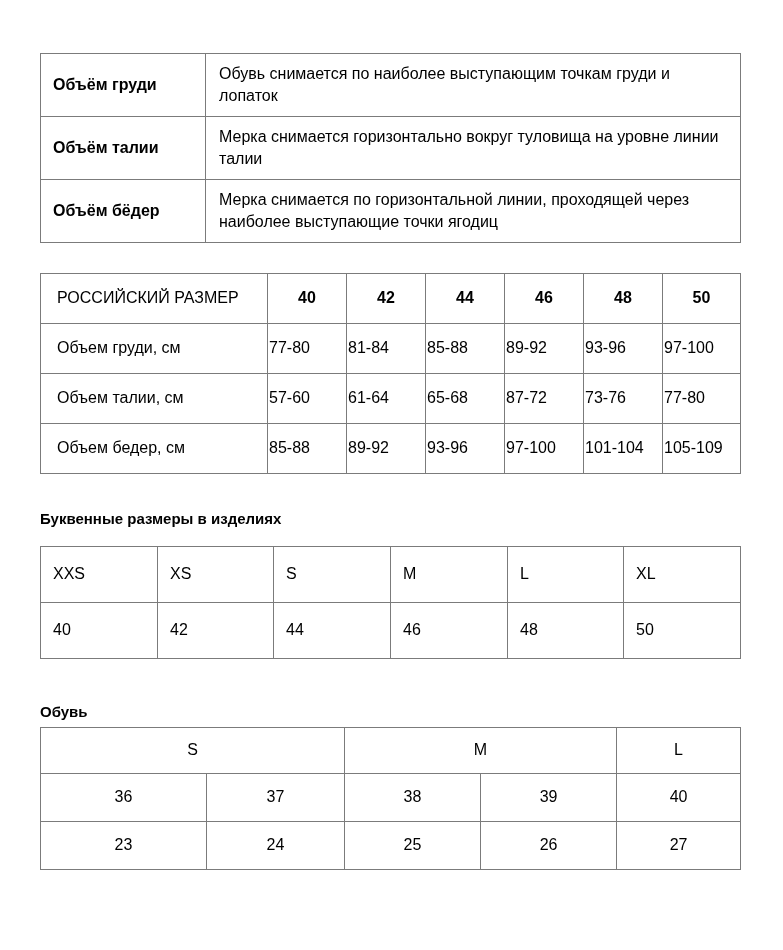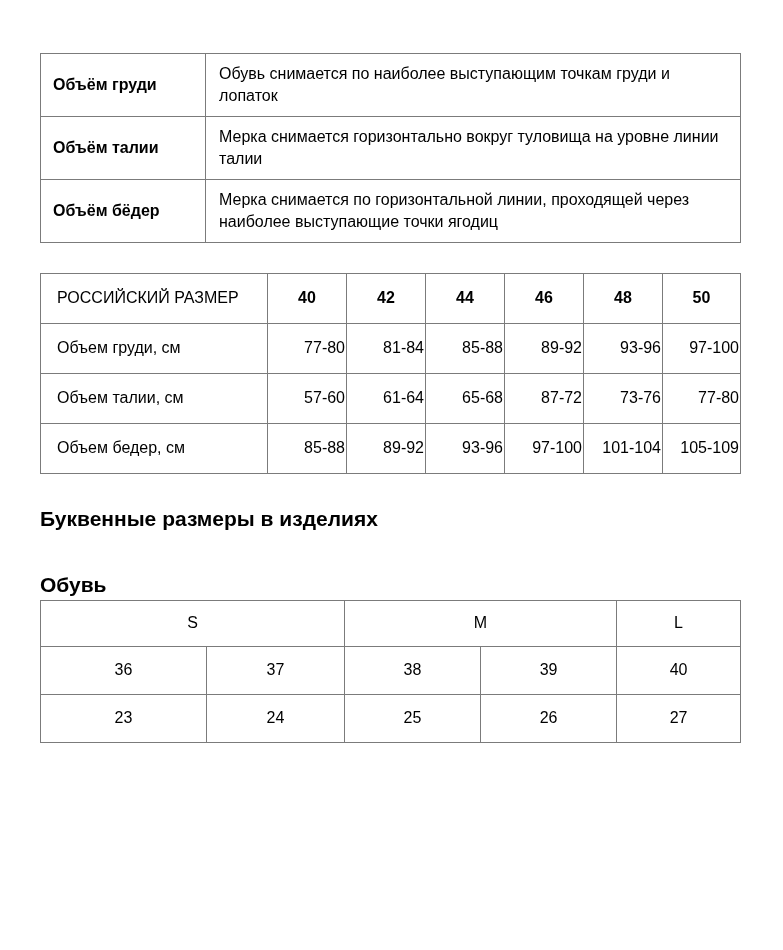--- a/index.html
+++ b/index.html
@@ -44,25 +44,25 @@
   .ru-table td { height: 50px; }
   .ru-table .row-label {
     text-align: left;
     padding-left: 16px;
   }
   .ru-table .size-head {
     font-weight: bold;
     text-align: center;
   }
   .ru-table .val {
-    text-align: right;
+    text-align: left;
   }
   
   .section-heading {
-    font-size: 21px;
+    font-size: 15px;
     font-weight: bold;
     line-height: 26px;
     margin: 0;
   }
   .heading-letters { margin: 32px 0 14px 0; }
   .heading-shoes   { margin: 40px 0 2px 0; }
   
   .letter-table td {
     height: 56px;
     text-align: left;
@@ -146,20 +146,48 @@
         <td class="val">93-96</td>
         <td class="val">97-100</td>
         <td class="val">101-104</td>
         <td class="val">105-109</td>
       </tr>
     </tbody>
   </table>
 
   <h2 class="section-heading heading-letters">Буквенные размеры в изделиях</h2>
 
+  <table class="letter-table">
+    <colgroup>
+      <col style="width:117px">
+        <col style="width:116px">
+        <col style="width:117px">
+      <col style="width:117px">
+        <col style="width:116px">
+        <col style="width:117px">
+    </colgroup>
+    <tbody>
+      <tr>
+        <td>XXS</td>
+        <td>XS</td>
+        <td>S</td>
+        <td>M</td>
+        <td>L</td>
+        <td>XL</td>
+      </tr>
+      <tr>
+        <td>40</td>
+        <td>42</td>
+        <td>44</td>
+        <td>46</td>
+        <td>48</td>
+        <td>50</td>
+      </tr>
+    </tbody>
+  </table>
 
   <h2 class="section-heading heading-shoes">Обувь</h2>
 
   <table class="shoes-table">
     <colgroup>
       <col style="width:166px">
         <col style="width:138px">
         <col style="width:136px">
       <col style="width:136px">
         <col style="width:124px">

